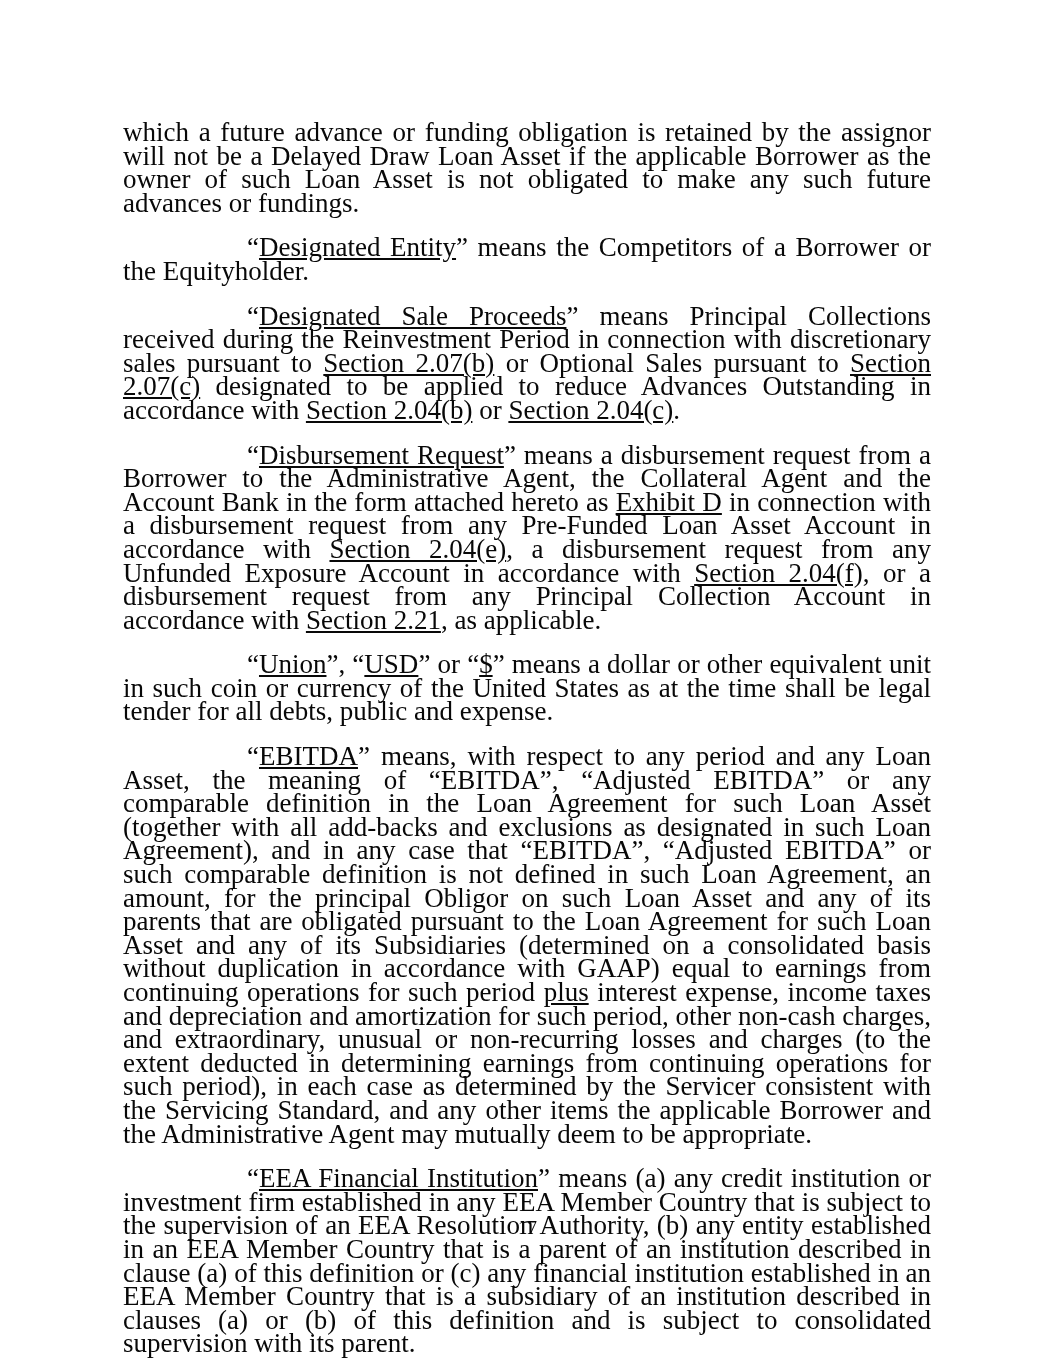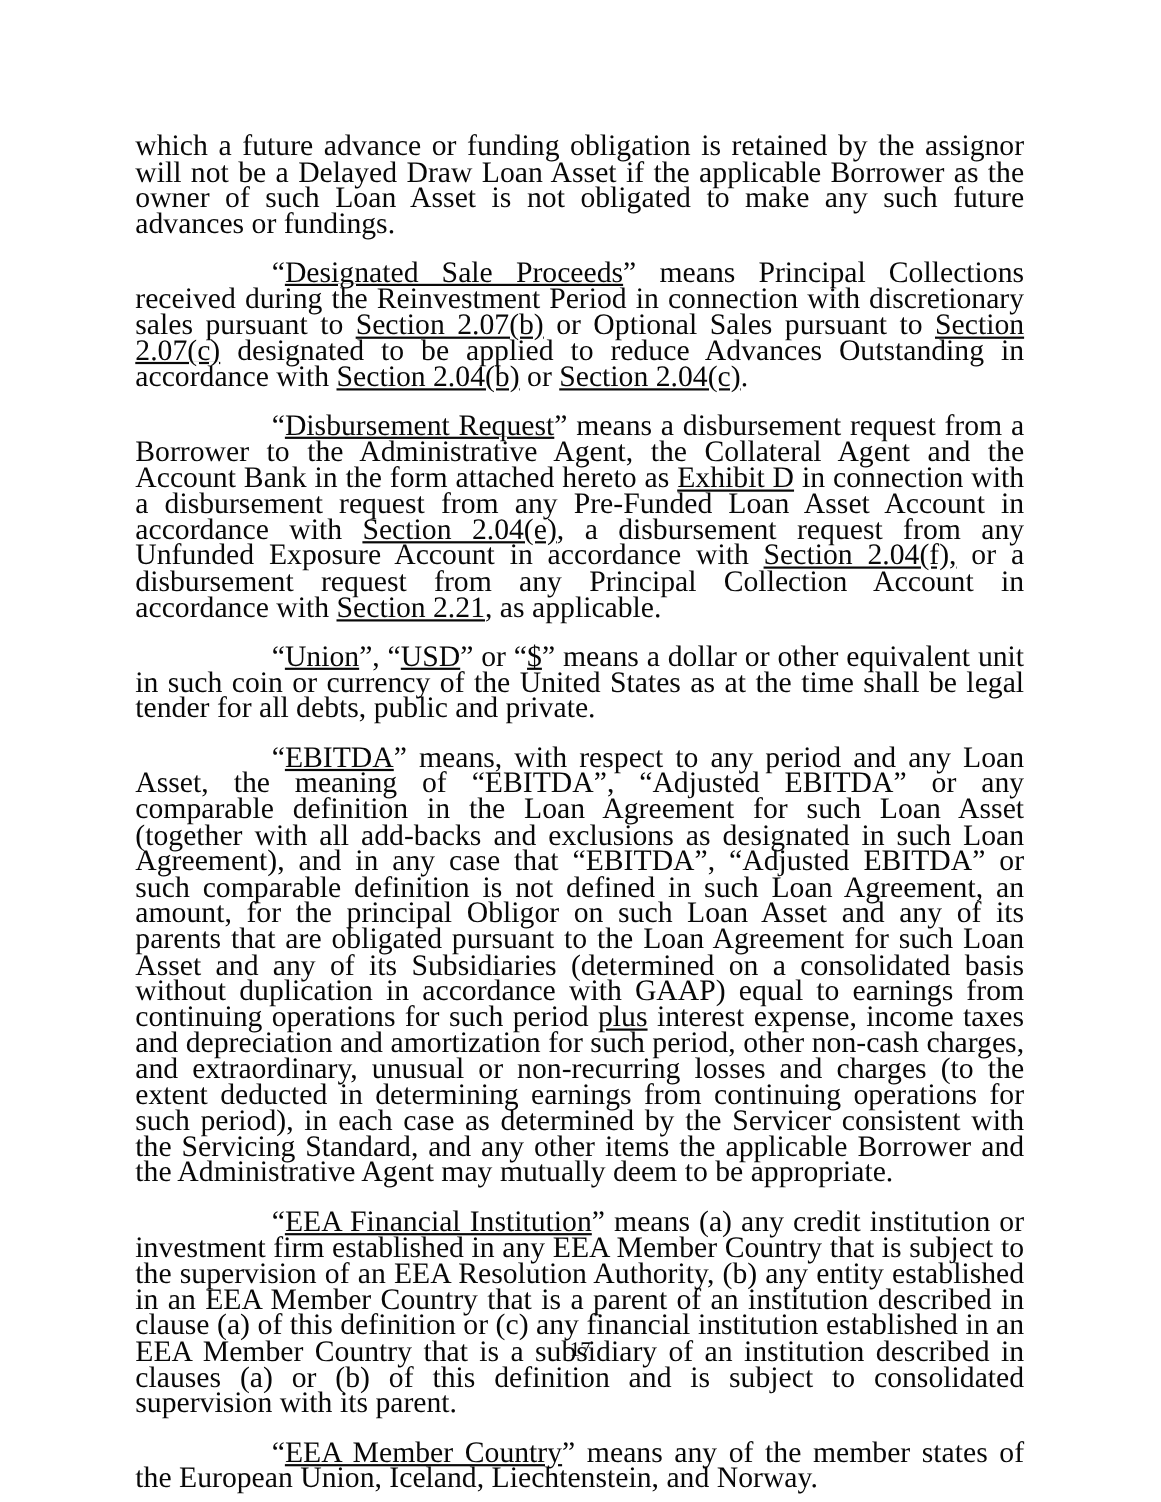--- a/index.html
+++ b/index.html
@@ -46,21 +46,22 @@
     line-height: 20px;
     color: #080808;
   }
 </style>
 </head>
 <body>
 
 <div class="page">
   <div class="content">
       <p class="para"><span>which a future advance or funding obligation is retained by the assignor will not be a Delayed Draw Loan Asset if the applicable Borrower as the owner of such Loan Asset is not obligated to make any such future advances or fundings.</span></p>
+      <p class="para indent"><span>“</span><span class="u">Designated Entity</span><span>” means the Competitors of a Borrower or the Equityholder.</span></p>
       <p class="para indent"><span>“</span><span class="u">Designated Sale Proceeds</span><span>” means Principal Collections received during the Reinvestment Period in connection with discretionary sales pursuant to </span><span class="u">Section 2.07(b)</span><span> or Optional Sales pursuant to </span><span class="u">Section 2.07(c)</span><span> designated to be applied to reduce Advances Outstanding in accordance with </span><span class="u">Section 2.04(b)</span><span> or </span><span class="u">Section 2.04(c)</span><span>.</span></p>
       <p class="para indent"><span>“</span><span class="u">Disbursement Request</span><span>” means a disbursement request from a Borrower to the Administrative Agent, the Collateral Agent and the Account Bank in the form attached hereto as </span><span class="u">Exhibit D</span><span> in connection with a disbursement request from any Pre-Funded Loan Asset Account in accordance with </span><span class="u">Section 2.04(e)</span><span>, a disbursement request from any Unfunded Exposure Account in accordance with </span><span class="u">Section 2.04(f),</span><span> or a disbursement request from any Principal Collection Account in accordance with </span><span class="u">Section 2.21</span><span>, as applicable.</span></p>
-      <p class="para indent"><span>“</span><span class="u">Union</span><span>”, “</span><span class="u">USD</span><span>” or “</span><span class="u">$</span><span>” means a dollar or other equivalent unit in such coin or currency of the United States as at the time shall be legal tender for all debts, public and private.</span></p>
+      <p class="para indent"><span>“</span><span class="u">Union</span><span>”, “</span><span class="u">USD</span><span>” or “</span><span class="u">$</span><span>” means a dollar or other equivalent unit in such coin or currency of the United States as at the time shall be legal tender for all debts, public and expense.</span></p>
       <p class="para indent"><span>“</span><span class="u">EBITDA</span><span>” means, with respect to any period and any Loan Asset, the meaning of “EBITDA”, “Adjusted EBITDA” or any comparable definition in the Loan Agreement for such Loan Asset (together with all add-backs and exclusions as designated in such Loan Agreement), and in any case that “EBITDA”, “Adjusted EBITDA” or such comparable definition is not defined in such Loan Agreement, an amount, for the principal Obligor on such Loan Asset and any of its parents that are obligated pursuant to the Loan Agreement for such Loan Asset and any of its Subsidiaries (determined on a consolidated basis without duplication in accordance with GAAP) equal to earnings from continuing operations for such period </span><span class="u">plus</span><span> interest expense, income taxes and depreciation and amortization for such period, other non-cash charges, and extraordinary, unusual or non-recurring losses and charges (to the extent deducted in determining earnings from continuing operations for such period), in each case as determined by the Servicer consistent with the Servicing Standard, and any other items the applicable Borrower and the Administrative Agent may mutually deem to be appropriate.</span></p>
       <p class="para indent"><span>“</span><span class="u">EEA Financial Institution</span><span>” means (a) any credit institution or investment firm established in any EEA Member Country that is subject to the supervision of an EEA Resolution Authority, (b) any entity established in an EEA Member Country that is a parent of an institution described in clause (a) of this definition or (c) any financial institution established in an EEA Member Country that is a subsidiary of an institution described in clauses (a) or (b) of this definition and is subject to consolidated supervision with its parent.</span></p>
       <p class="para indent"><span>“</span><span class="u">EEA Member Country</span><span>” means any of the member states of the European Union, Iceland, Liechtenstein, and Norway.</span></p>
     </div>
   <div class="page-number">17</div>
 </div>
 
 </body></html>

